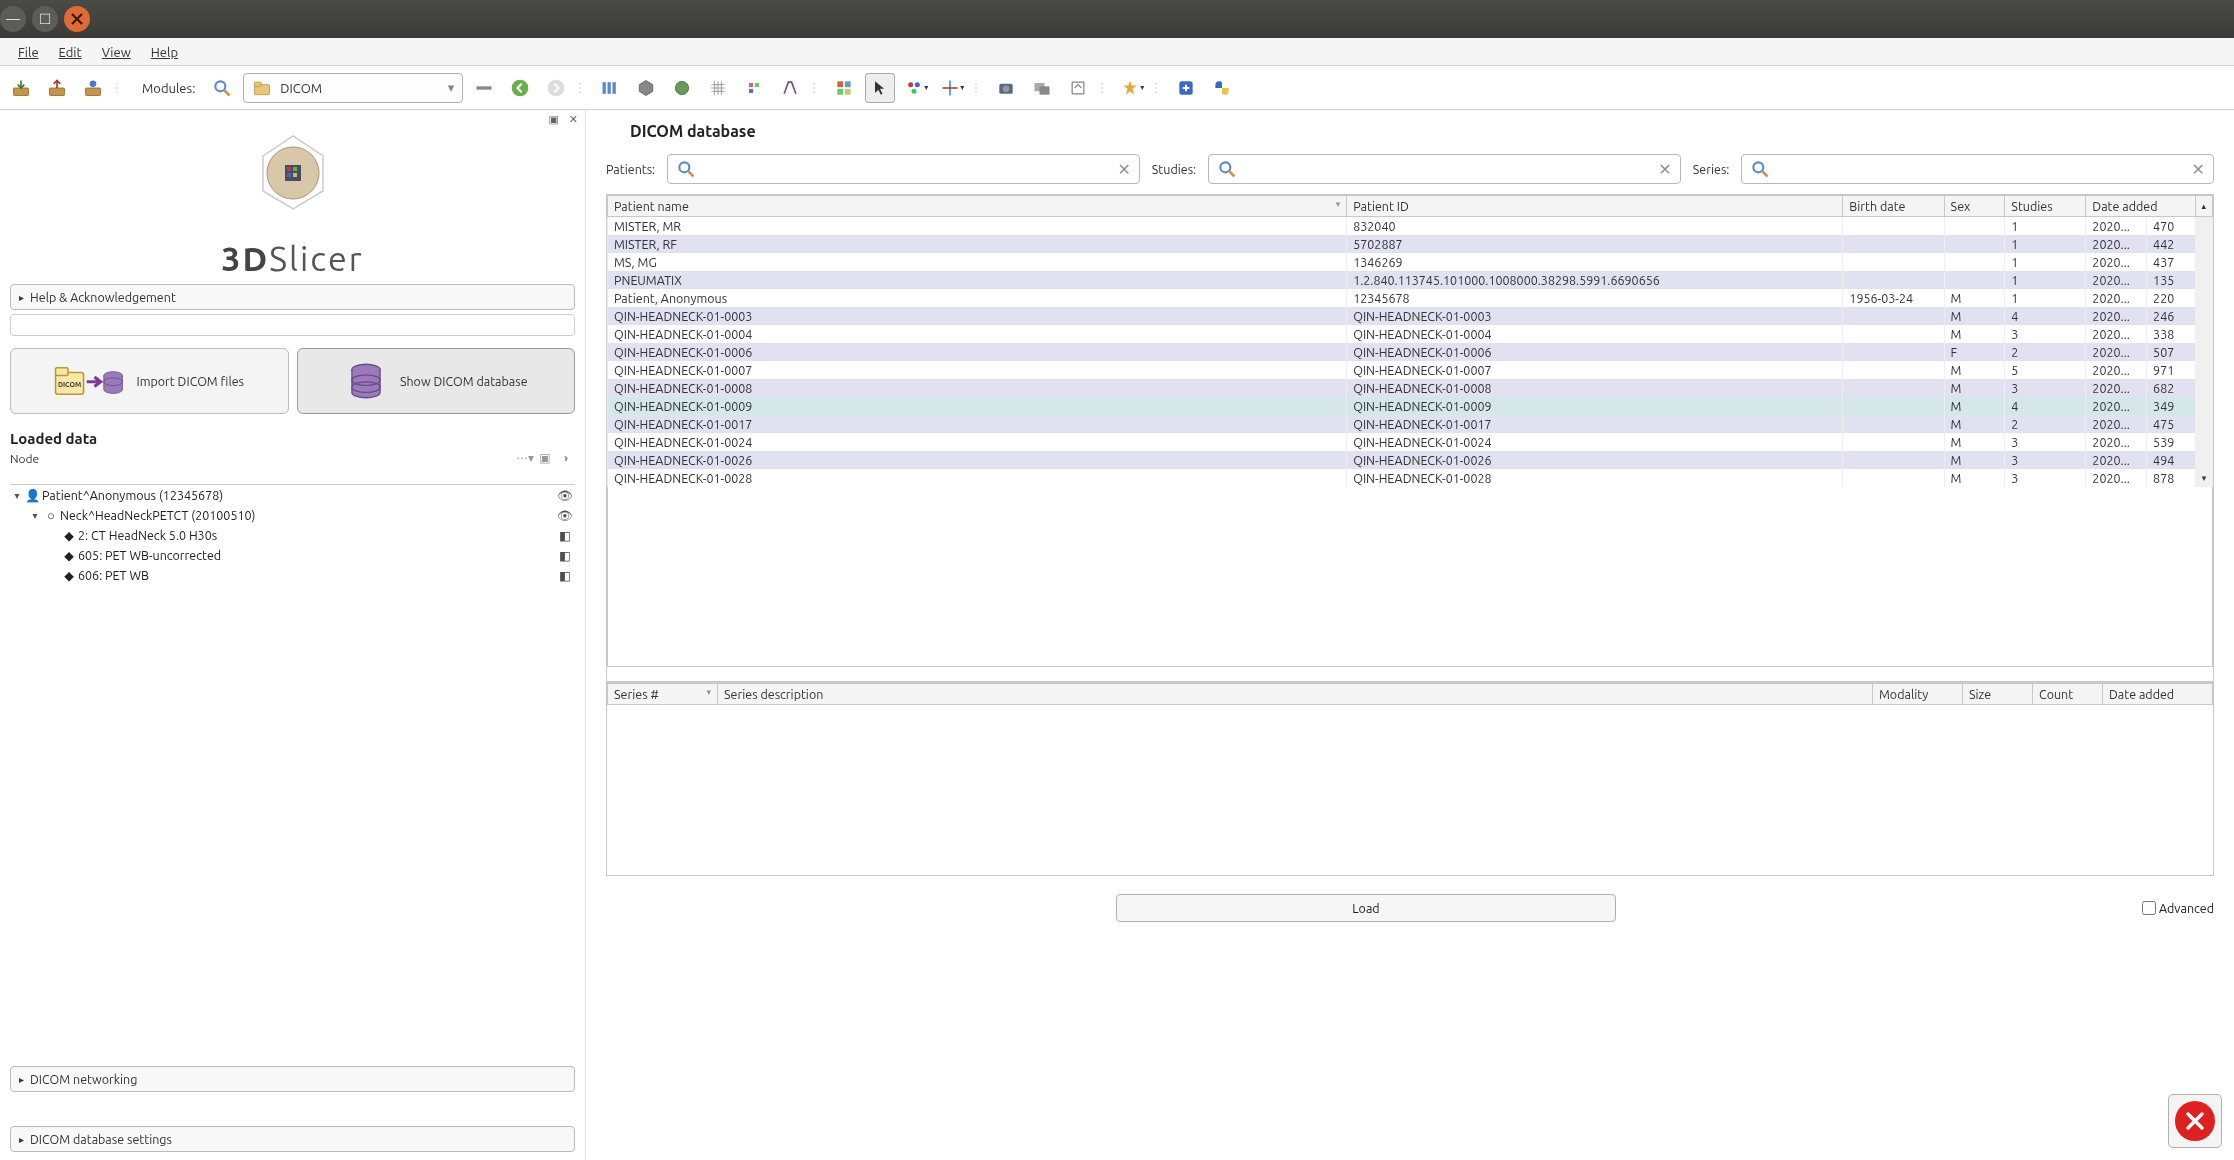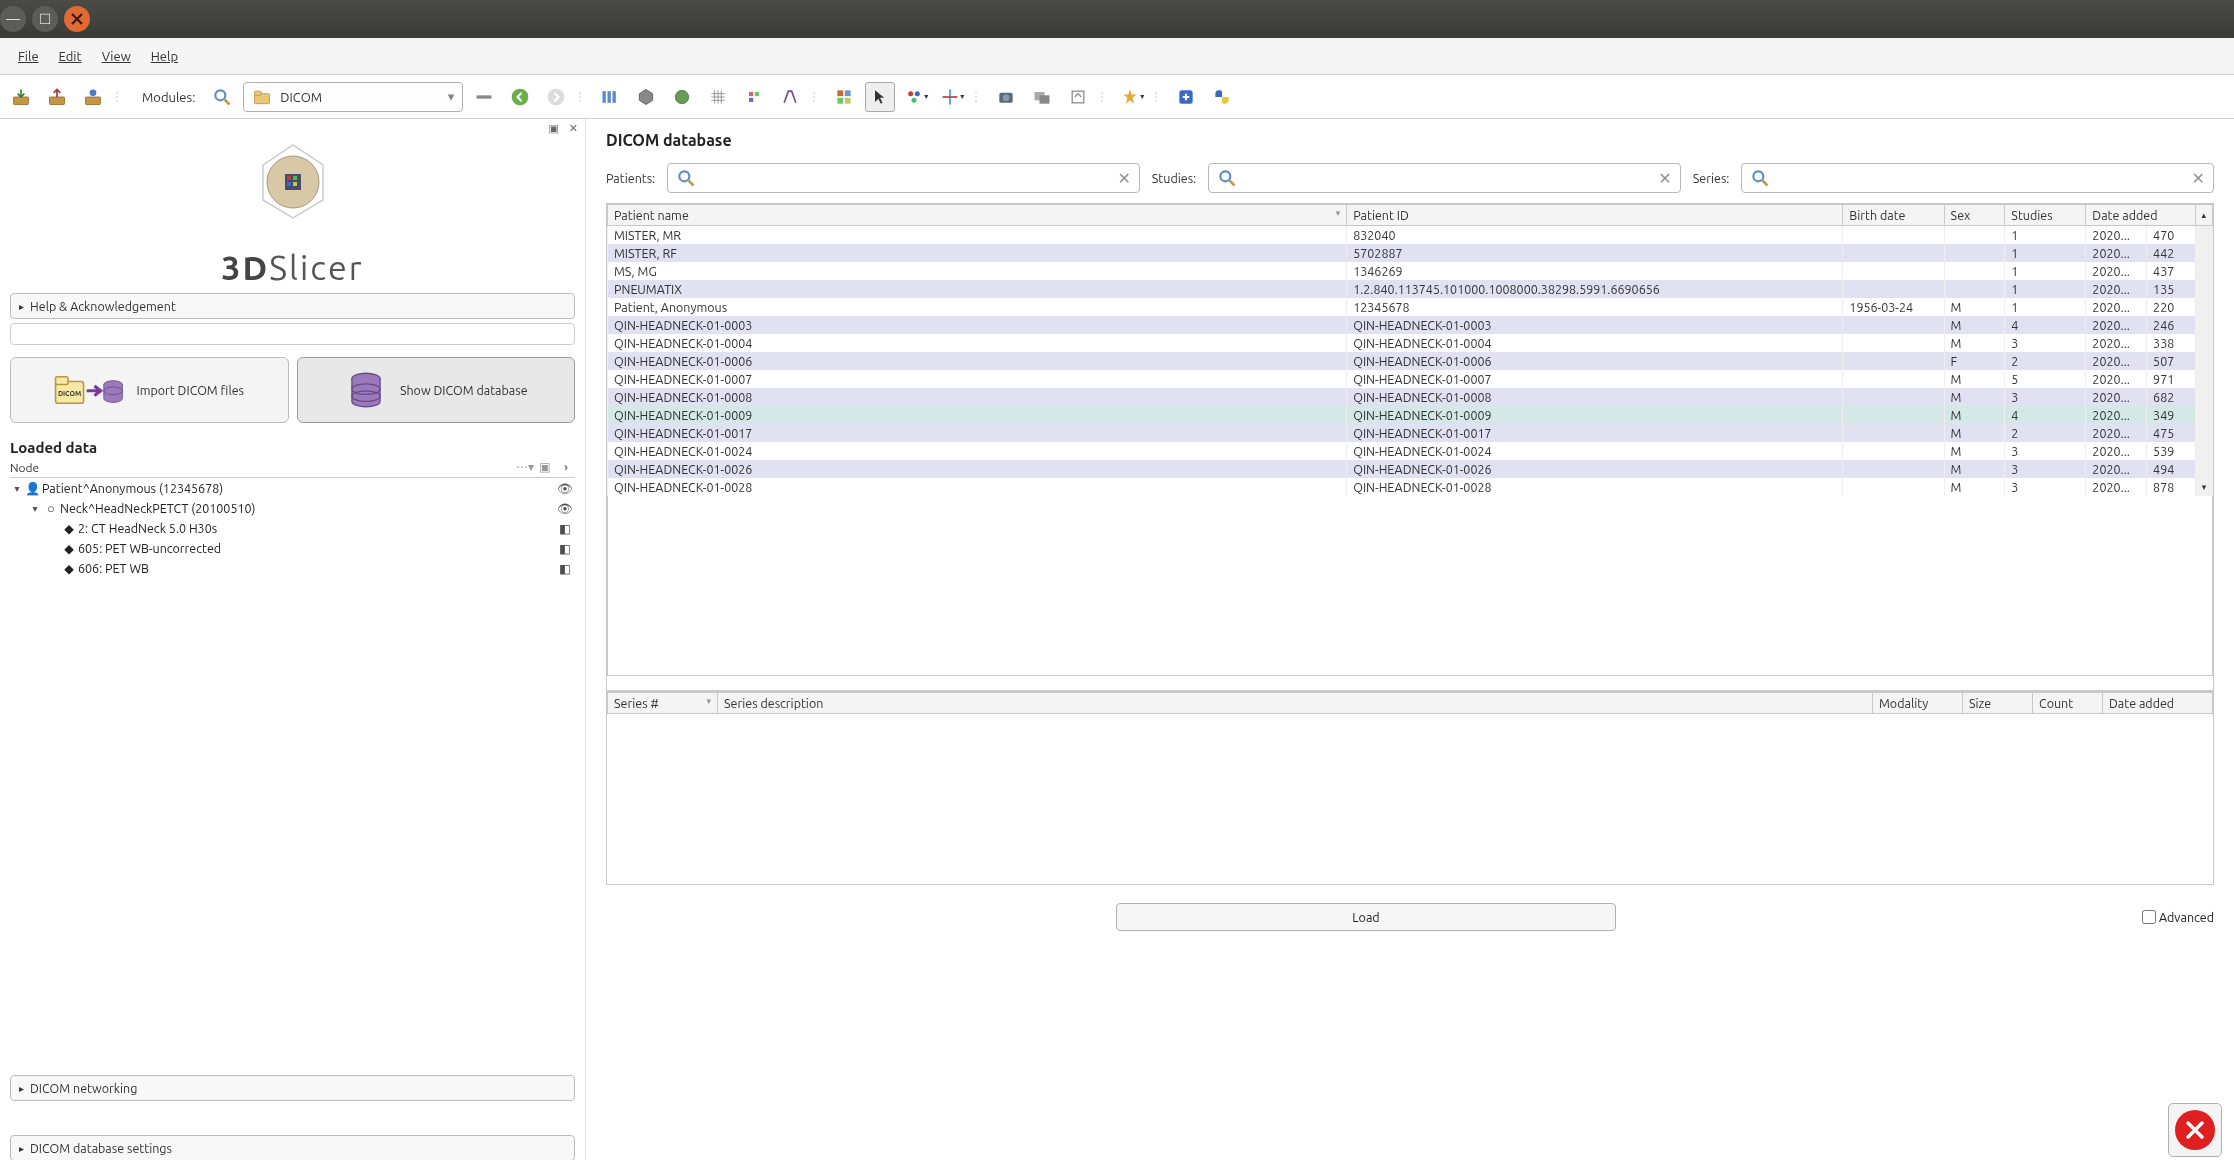--- a/index.html
+++ b/index.html
@@ -9,21 +9,21 @@
 .titlebar { height: 38px; background: linear-gradient(#4a4a46, #3a3a36); display: flex; align-items: center; color: #ddd; font-size: 17px; }
 .titlebar .title { flex: 1; text-align: center; font-weight: bold; }
 .titlebar .win-controls { display: flex; gap: 6px; padding-right: 8px; }
 .titlebar .win-btn { width: 26px; height: 26px; border-radius: 13px; display: flex; align-items: center; justify-content: center; font-size: 14px; }
 .win-min { background: #5c5c58; color: #ddd; }
 .win-max { background: #5c5c58; color: #ddd; }
 .win-close { background: #e06a36; color: #3a1a0a; }
 .win-close svg { width: 14px; height: 14px; }
 
 
-.menubar { height: 37px; background: #f5f5f5; border-bottom: 1px solid #d0d0d0; display: flex; align-items: center; padding-left: 8px; font-size: 13px; color: #333; }
+.menubar { height: 28px; background: #f5f5f5; border-bottom: 1px solid #d0d0d0; display: flex; align-items: center; padding-left: 8px; font-size: 13px; color: #333; }
 .menubar .menu-item { padding: 4px 10px; cursor: default; }
 .menubar .menu-item .ul { text-decoration: underline; }
 
 
 .toolbar { height: 44px; background: #fff; border-bottom: 1px solid #d0d0d0; display: flex; align-items: center; padding: 0 6px; gap: 6px; font-size: 13px; color: #333; }
 .toolbar .tb-btn { width: 30px; height: 30px; display: flex; align-items: center; justify-content: center; border-radius: 3px; }
 .toolbar .tb-sep-dotted { width: 8px; height: 30px; display: flex; flex-direction: column; justify-content: center; gap: 2px; opacity: 0.3; margin: 0 2px; }
 .toolbar .tb-sep-dotted span { width: 2px; height: 2px; background: #888; border-radius: 1px; }
 .toolbar .modules-label { margin: 0 6px 0 10px; }
 .toolbar .module-select { display: flex; align-items: center; border: 1px solid #b0b0b0; border-radius: 4px; height: 30px; padding: 0 8px; min-width: 220px; background: #fdfdfd; cursor: default; gap: 8px; }
@@ -42,34 +42,34 @@
 .logo-text .bold { font-weight: 600; color: #444; }
 
 .collapsible { border: 1px solid #bcbcbc; border-radius: 4px; padding: 5px 8px; font-size: 12.5px; color: #333; display: flex; align-items: center; gap: 6px; cursor: default; background: #f8f8f8; margin-bottom: 4px; }
 .collapsible .caret { font-size: 10px; }
 
 .io-row { display: flex; gap: 8px; margin: 6px 0; }
 .io-btn { flex: 1; border: 1px solid #bcbcbc; border-radius: 6px; background: #f4f4f4; display: flex; align-items: center; justify-content: center; gap: 12px; height: 66px; font-size: 12.5px; color: #333; cursor: default; }
 .io-btn.active { background: #e8e8e8; border-color: #9a9a9a; }
 
 .section-header { font-weight: bold; font-size: 15px; margin: 10px 0 4px 0; }
-.tree-header { display: flex; align-items: center; font-size: 12px; color: #333; border-bottom: 1px solid #ccc; padding-bottom: 3px; }
+.tree-header { display: flex; align-items: center; font-size: 12px; color: #333; border-bottom: 1px solid #ccc; padding-bottom: 19px; }
 .tree-header .node-col { flex: 1; }
 .tree-header .hdr-icon { width: 20px; text-align: center; opacity: 0.5; }
 
 .tree { flex: 1; overflow: auto; font-size: 12.5px; color: #222; }
 .tree-row { display: flex; align-items: center; height: 20px; padding: 1px 0; }
 .tree-row .toggle { width: 14px; text-align: center; font-size: 10px; color: #555; }
 .tree-row .indent { display: inline-block; }
 .tree-row .icon { width: 18px; text-align: center; }
 .tree-row .label { flex: 1; white-space: nowrap; }
 .tree-row .eye { width: 20px; text-align: center; opacity: 0.8; }
 
 
-.db-title { font-weight: bold; font-size: 16px; margin-bottom: 14px; }
+.db-title { font-weight: bold; font-size: 16px; margin-bottom: 14px; margin-left: 24px; }
 .filter-row { display: flex; align-items: center; gap: 12px; margin-bottom: 10px; }
 .filter-label { font-size: 12.5px; color: #333; }
 .filter-box { flex: 1; display: flex; align-items: center; border: 1px solid #b8b8b8; border-radius: 4px; height: 30px; padding: 0 8px; background: #fff; }
 .filter-box svg { flex-shrink: 0; }
 .filter-box .clear { margin-left: auto; opacity: 0.5; cursor: default; font-size: 16px; }
 
 .patients-table-wrap { border: 1px solid #c8c8c8; }
 .tbl { width: 100%; border-collapse: collapse; font-size: 12.5px; }
 .tbl th { text-align: left; font-weight: normal; background: #f4f4f4; border: 1px solid #c8c8c8; padding: 3px 6px; color: #333; position: relative; }
 .tbl th .sort { float: right; opacity: 0.5; font-size: 9px; }

